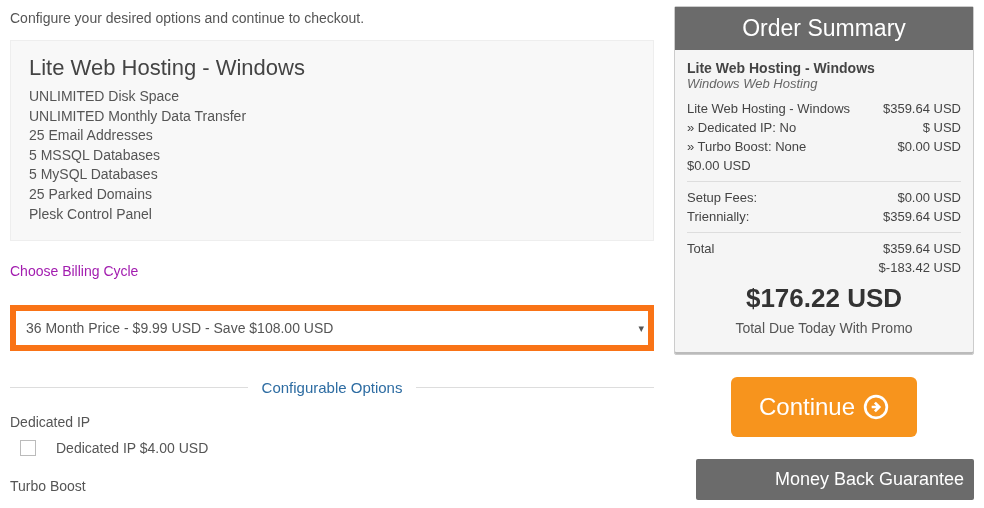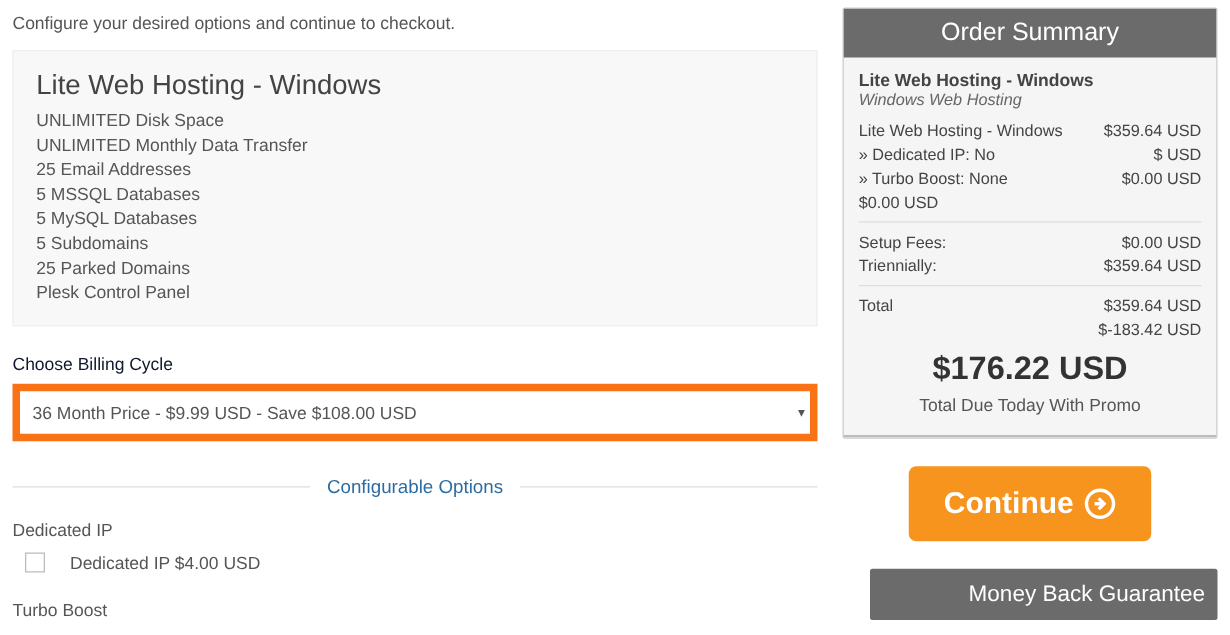--- a/index.html
+++ b/index.html
@@ -4,59 +4,58 @@
 <style>
 * { box-sizing: border-box; margin: 0; padding: 0; }
 body { font-family: "Helvetica Neue", Arial, sans-serif; font-size: 14px; color: #333; background: #fff; width: 984px; height: 508px; overflow: hidden; }
 .layout { display: flex; gap: 20px; padding: 0 10px; }
 .left { flex: 1; min-width: 0; }
 .right { width: 300px; }
 .intro { color: #555; margin: 10px 0 14px 0; }
 .panel { background: #f8f8f8; border: 1px solid #eee; padding: 14px 18px 16px 18px; margin-bottom: 22px; }
 .panel h2 { font-size: 22px; font-weight: 400; color: #444; margin-bottom: 6px; }
 .features div { color: #555; line-height: 1.4; font-size: 14px; }
-.billing-label { color: #0f172a; margin-bottom: 8px; display: block; }
+.billing-label { color: #a21caf; margin-bottom: 26px; display: block; }
 .select { width: 100%; border: 6px solid #f97316; padding: 9px 10px; font-size: 14px; color: #555; background: #fff; appearance: none; position: relative; }
 .select-wrap { position: relative; }
 .select-wrap::after { content: "▾"; position: absolute; right: 10px; top: 50%; transform: translateY(-50%); color: #555; pointer-events: none; font-size: 11px; }
 .divider-row { display: flex; align-items: center; margin: 28px 0 18px 0; }
 .divider-row .line { flex: 1; height: 1px; background: #ddd; }
 .divider-row .label { padding: 0 14px; color: #2d6ca2; font-size: 15px; }
 .opt-label { color: #555; margin-bottom: 10px; }
 .chk-row { display: flex; align-items: center; gap: 20px; color: #555; margin-bottom: 22px; margin-left: 10px; }
 .chk { width: 16px; height: 16px; border: 1px solid #bbb; background: #fff; }
 .summary { border: 1px solid #ccc; background: #f5f5f5; border-radius: 2px; margin-top: 6px; box-shadow: inset 0 -2px 0 #bbb; }
-.summary-header { background: #6b6b6b; color: #fff; text-align: center; font-size: 20px; font-weight: 400; padding: 8px; }
+.summary-header { background: #6b6b6b; color: #fff; text-align: center; font-size: 23px; font-weight: 400; padding: 8px; }
 .summary-body { padding: 10px 12px; font-size: 13px; color: #444; }
 .summary-body .title { font-weight: 700; font-size: 14px; }
 .summary-body .subtitle { font-style: italic; color: #666; margin-bottom: 8px; }
 .row { display: flex; justify-content: space-between; padding: 2px 0; }
 .sep { border-top: 1px solid #ddd; margin: 6px 0; }
 .total-big { text-align: center; font-size: 26px; color: #333; margin-top: 6px; font-weight: 700; }
 .due { text-align: center; color: #555; margin: 6px 0 8px 0; font-size: 14px; white-space: nowrap; overflow: hidden; }
-.continue { display: flex; align-items: center; justify-content: center; gap: 8px; background: #f7941d; color: #fff; font-size: 24px; padding: 16px 28px; border-radius: 6px; border: none; margin: 22px auto 22px auto; cursor: pointer; font-weight: 700; }
+.continue { display: flex; align-items: center; justify-content: center; gap: 8px; background: #f7941d; color: #fff; font-size: 24px; padding: 16px 28px; border-radius: 6px; border: none; margin: 22px auto 22px auto; cursor: pointer; font-weight: 400; }
 .continue svg { width: 26px; height: 26px; }
 .guarantee-header { background: #6b6b6b; color: #fff; text-align: right; font-size: 18px; font-weight: 400; padding: 10px; border-radius: 2px; margin-left: 22px; }
 </style>
 </head>
 <body>
 
 <div class="layout">
   <div class="left">
     <p class="intro">Configure your desired options and continue to checkout.</p>
 
     <div class="panel">
       <h2>Lite Web Hosting - Windows</h2>
       <div class="features">
         <div>UNLIMITED Disk Space</div>
         <div>UNLIMITED Monthly Data Transfer</div>
         <div>25 Email Addresses</div>
         <div>5 MSSQL Databases</div>
         <div>5 MySQL Databases</div>
-        <div>5 Subdomains</div>
         <div>25 Parked Domains</div>
         <div>Plesk Control Panel</div>
       </div>
     </div>
 
     <label class="billing-label">Choose Billing Cycle</label>
     <div class="select-wrap">
       <select class="select">
         <option>36 Month Price - $9.99 USD - Save $108.00 USD</option>
       </select>

